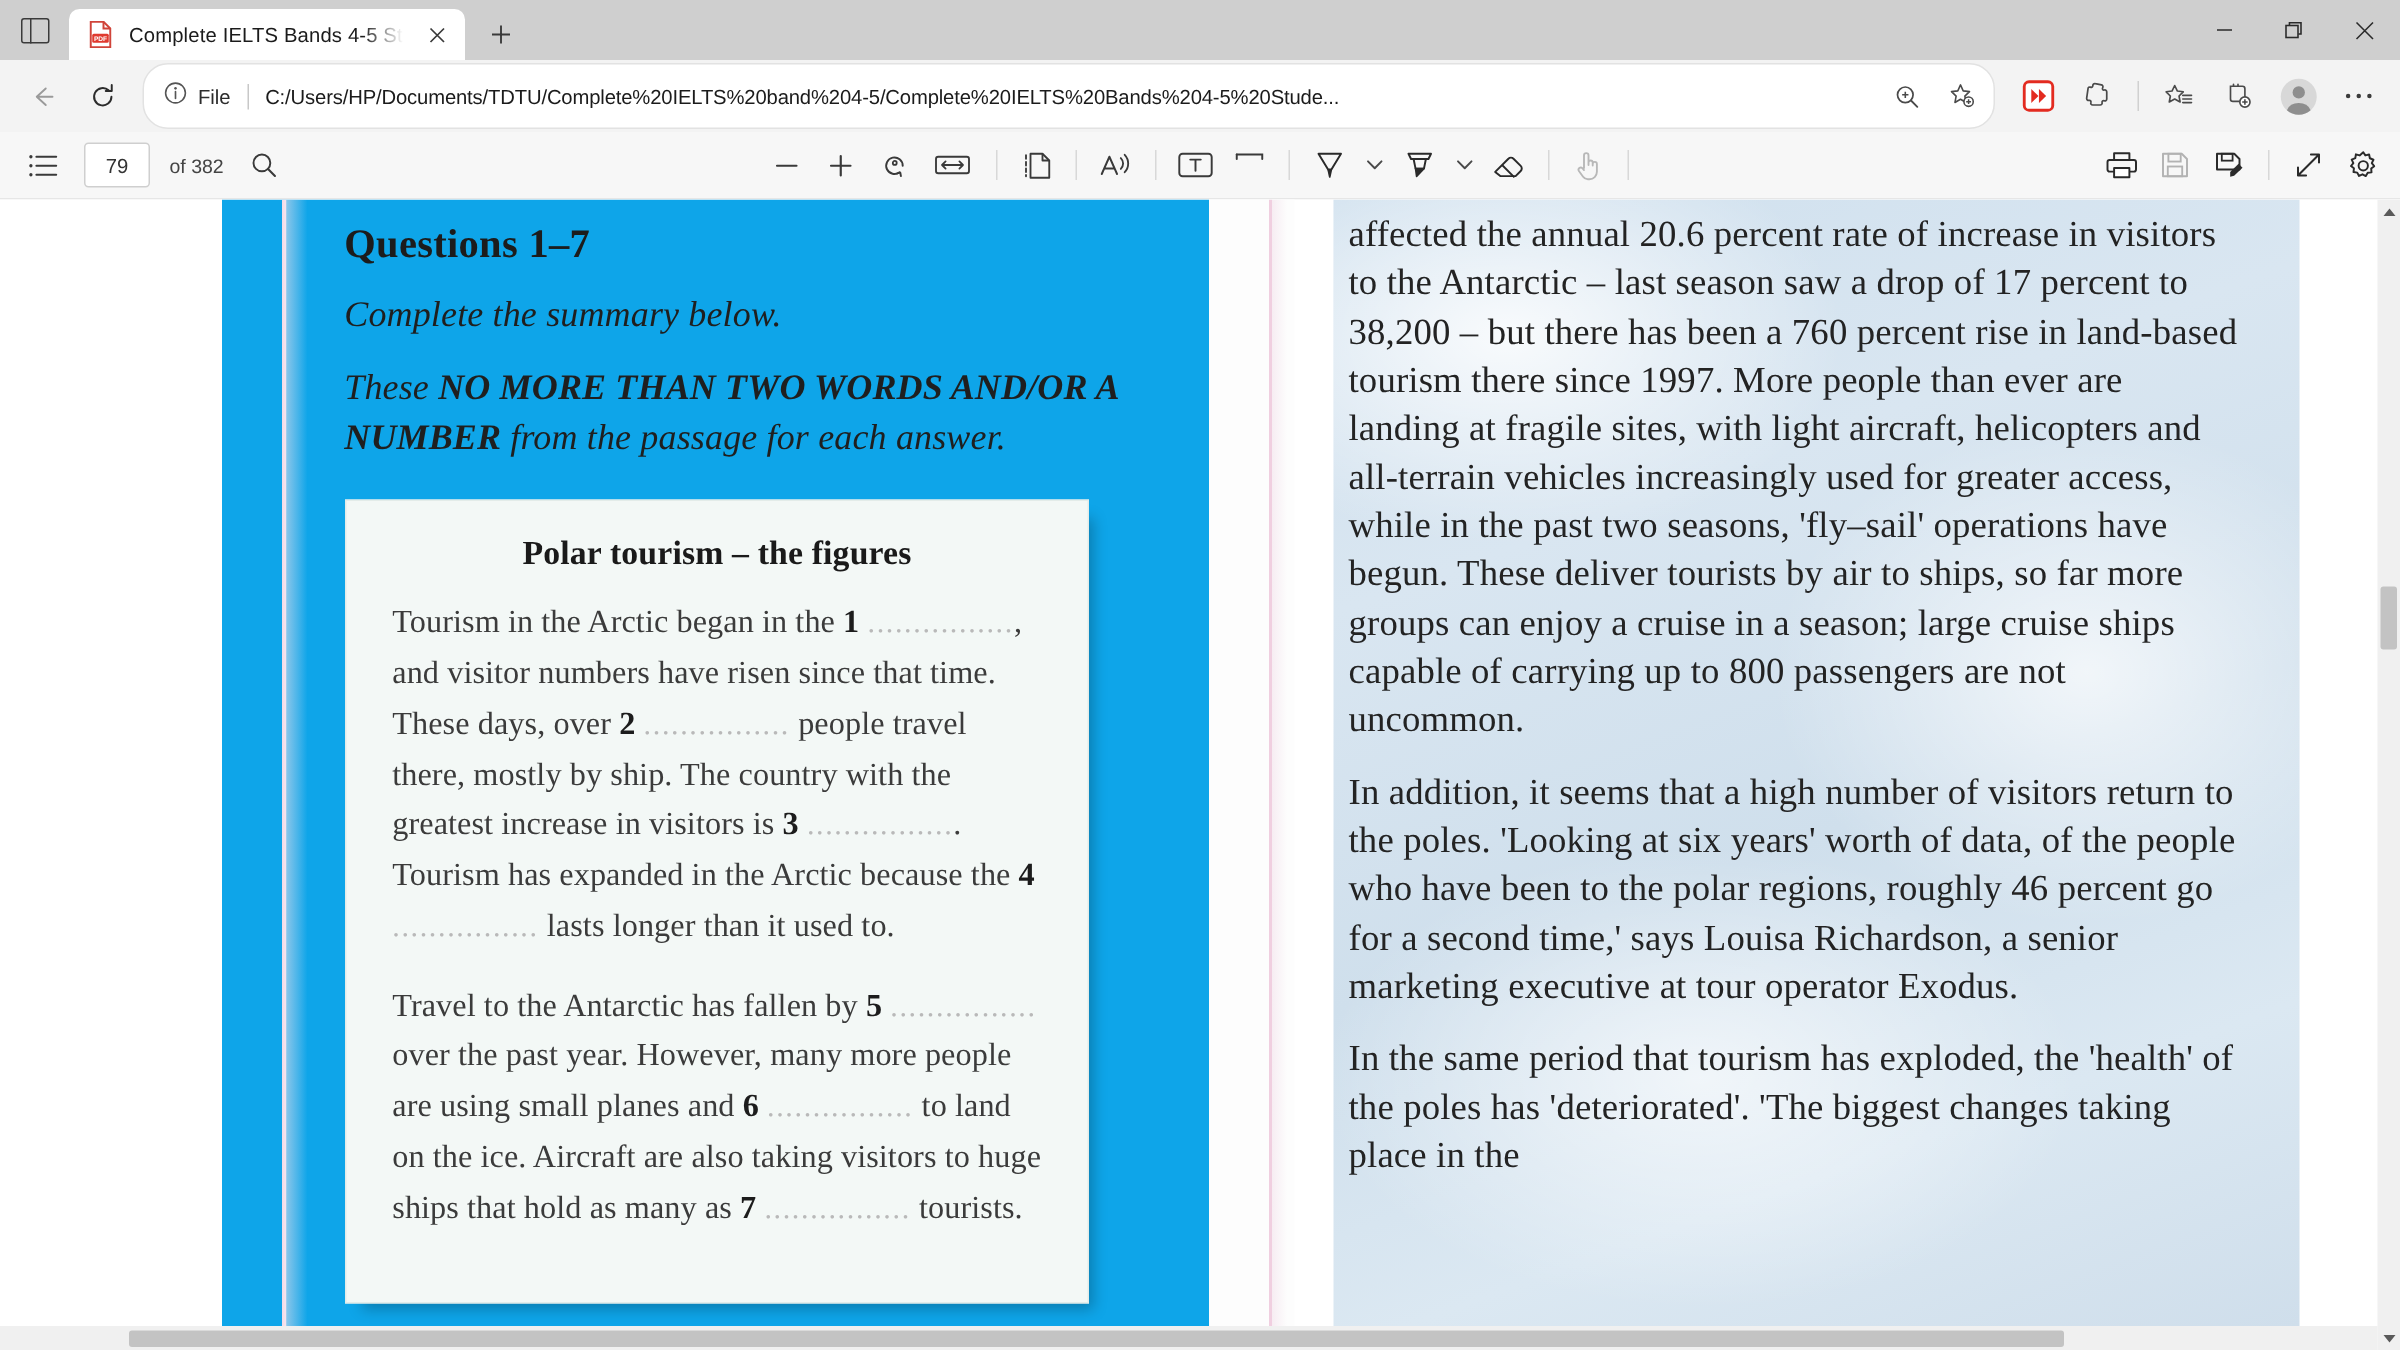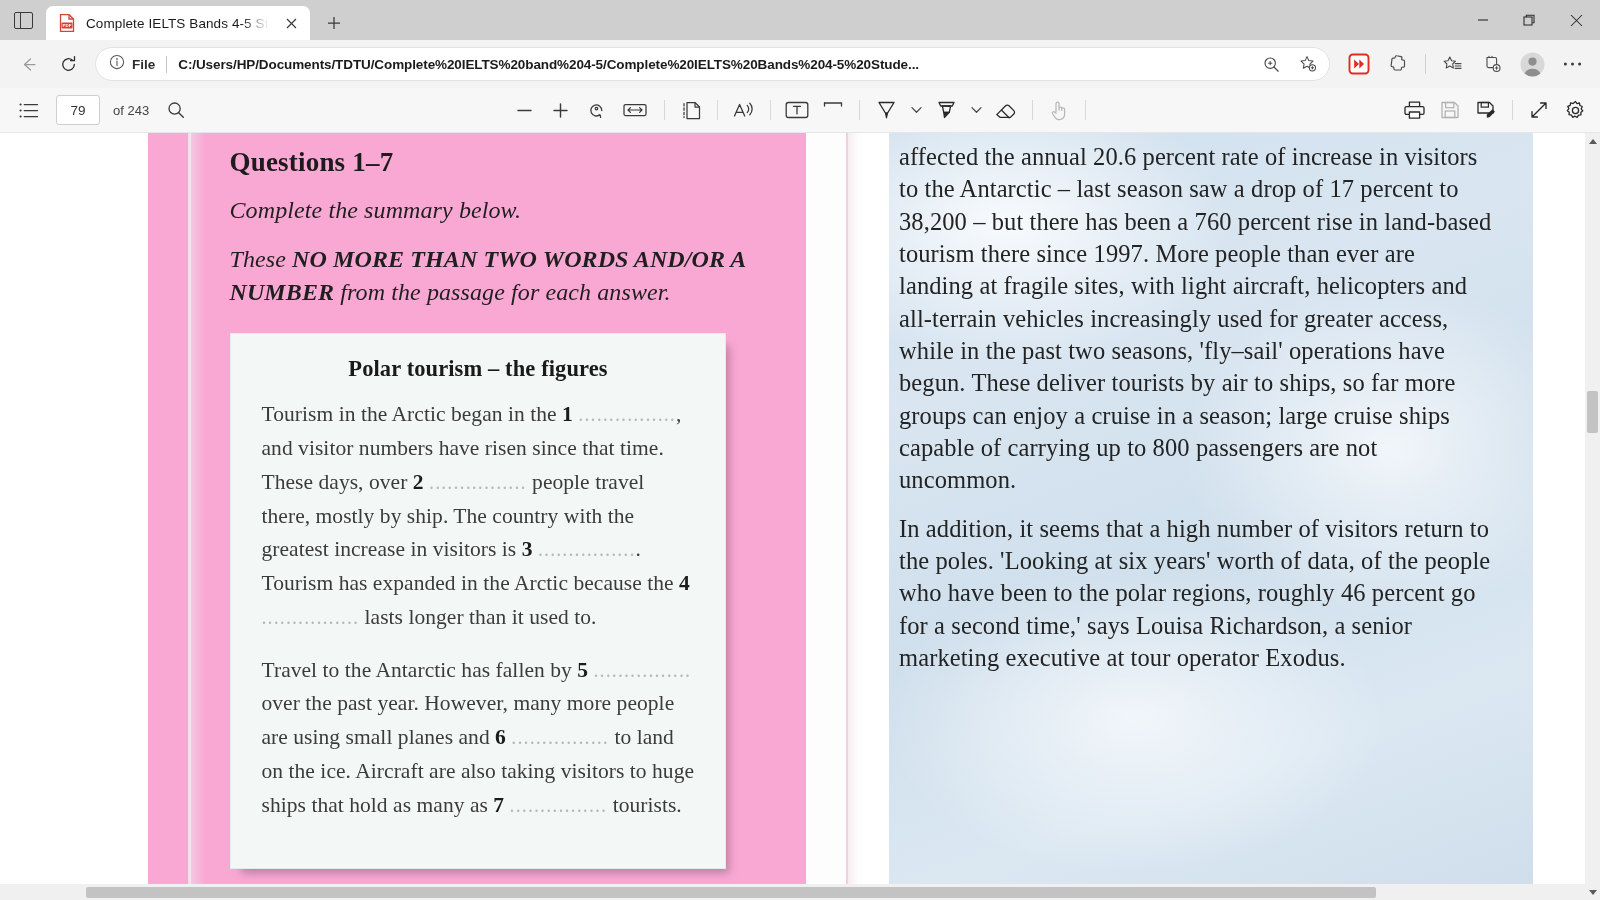--- a/index.html
+++ b/index.html
@@ -57,23 +57,23 @@
   
   .navbar {
     height: 48px; background: #f3f3f3; display: flex; align-items: center;
     padding: 0 9px; gap: 2px; flex: 0 0 48px;
   }
   .nav-btn {
     width: 38px; height: 34px; display: flex; align-items: center; justify-content: center;
     border-radius: 5px; flex: 0 0 38px;
   }
   .omnibox {
-    flex: 1; height: 34px; background: #ffffff; border-radius: 17px;
+    flex: 1; height: 44px; background: #ffffff; border-radius: 17px;
     display: flex; align-items: center; padding: 0 7px 0 13px; gap: 7px;
-    margin: 0 8px 0 6px; border: 1px solid #e2e2e2; font-weight: bold;
+    margin: 0 8px 0 6px; border: 1px solid #e2e2e2;
   }
   .info-ico { flex: 0 0 16px; }
   .omni-scheme { font-size: 13.5px; color: #2c2c2c; white-space: nowrap; }
   .omni-sep { width: 1px; height: 17px; background: #c8c8c8; margin: 0 4px; flex: 0 0 1px; }
   .omni-url {
     flex: 1; font-size: 13.5px; color: #1b1b1b; white-space: nowrap; overflow: hidden;
     letter-spacing: -.1px;
   }
   .omni-btn { width: 29px; height: 29px; display: flex; align-items: center; justify-content: center; border-radius: 5px; flex: 0 0 29px; }
   .ext-btn { width: 38px; height: 34px; display: flex; align-items: center; justify-content: center; border-radius: 5px; flex: 0 0 38px; }
@@ -114,21 +114,21 @@
     display: flex;
   }
   .pdf-pages {
     position: absolute; left: 0; top: 0; right: 15px; bottom: 16px;
     display: flex; justify-content: center;
   }
   .spread { display: flex; width: 1480px; height: 100%; }
 
   
   .page-left {
-    width: 700px; background: #f9a8d4; position: relative;
+    width: 700px; background: #0ea5e9; position: relative;
     padding: 10px 40px 0 82px;
     margin-left: 95px;
   }
   .page-left::before {
     content: ""; position: absolute; left: 40px; top: 0; bottom: 0; width: 3px;
     background: linear-gradient(to right, #f3dbe8, #f7e6ef);
   }
   .page-left::after {
     content: ""; position: absolute; left: 43px; top: 0; bottom: 0; width: 14px;
     background: linear-gradient(to right, rgba(240,225,235,.55), rgba(255,255,255,0));
@@ -358,21 +358,21 @@
         <svg width="20" height="17" viewBox="0 0 20 17">
           <circle cx="1.6" cy="2.5" r="1.1" fill="#3a3a3a"></circle>
             <path d="M5.2 2.5 H18.5" stroke="#3a3a3a" stroke-width="1.25" stroke-linecap="round"></path>
           <circle cx="1.6" cy="8.5" r="1.1" fill="#3a3a3a"></circle>
             <path d="M5.2 8.5 H18.5" stroke="#3a3a3a" stroke-width="1.25" stroke-linecap="round"></path>
           <circle cx="1.6" cy="14.5" r="1.1" fill="#3a3a3a"></circle>
             <path d="M5.2 14.5 H18.5" stroke="#3a3a3a" stroke-width="1.25" stroke-linecap="round"></path>
         </svg>
       </div>
       <div class="page-input">79</div>
-      <div class="page-total">of 243</div>
+      <div class="page-total">of 382</div>
       <div class="tb-btn">
         <svg width="18" height="18" viewBox="0 0 18 18">
           <circle cx="7.6" cy="7.6" r="5.6" fill="none" stroke="#3a3a3a" stroke-width="1.3"></circle>
           <path d="M11.7 11.7 L16.3 16.3" stroke="#3a3a3a" stroke-width="1.4" stroke-linecap="round"></path>
         </svg>
       </div>
     </div>
 
     <div class="pdfbar-center">
       <div class="tb-btn">
@@ -524,20 +524,21 @@
           </div>
         </div>
 
         <div class="gutter">
           
         </div>
 
         <div class="page-right">
           <div class="para">affected the annual 20.6 percent rate of increase in visitors to the Antarctic – last season saw a drop of 17 percent to 38,200 – but there has been a 760 percent rise in land-based tourism there since 1997. More people than ever are landing at fragile sites, with light aircraft, helicopters and all-terrain vehicles increasingly used for greater access, while in the past two seasons, 'fly–sail' operations have begun. These deliver tourists by air to ships, so far more groups can enjoy a cruise in a season; large cruise ships capable of carrying up to 800 passengers are not uncommon.</div>
           <div class="para">In addition, it seems that a high number of visitors return to the poles. 'Looking at six years' worth of data, of the people who have been to the polar regions, roughly 46 percent go for a second time,' says Louisa Richardson, a senior marketing executive at tour operator Exodus.</div>
+          <div class="para">In the same period that tourism has exploded, the 'health' of the poles has 'deteriorated'. 'The biggest changes taking place in the</div>
         </div>
 
       </div>
     </div>
 
     <div class="vscroll">
       <div class="arrow-up">
           <span class="tri tri-up"></span>
         </div>
       <div class="vthumb"></div>

